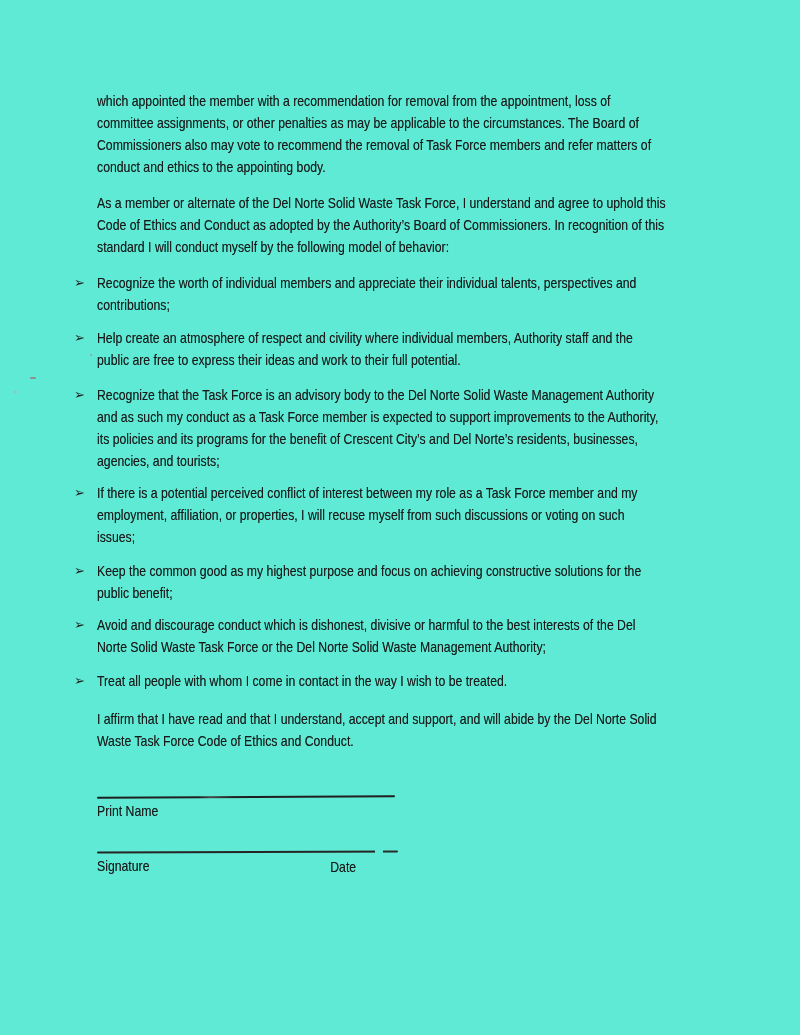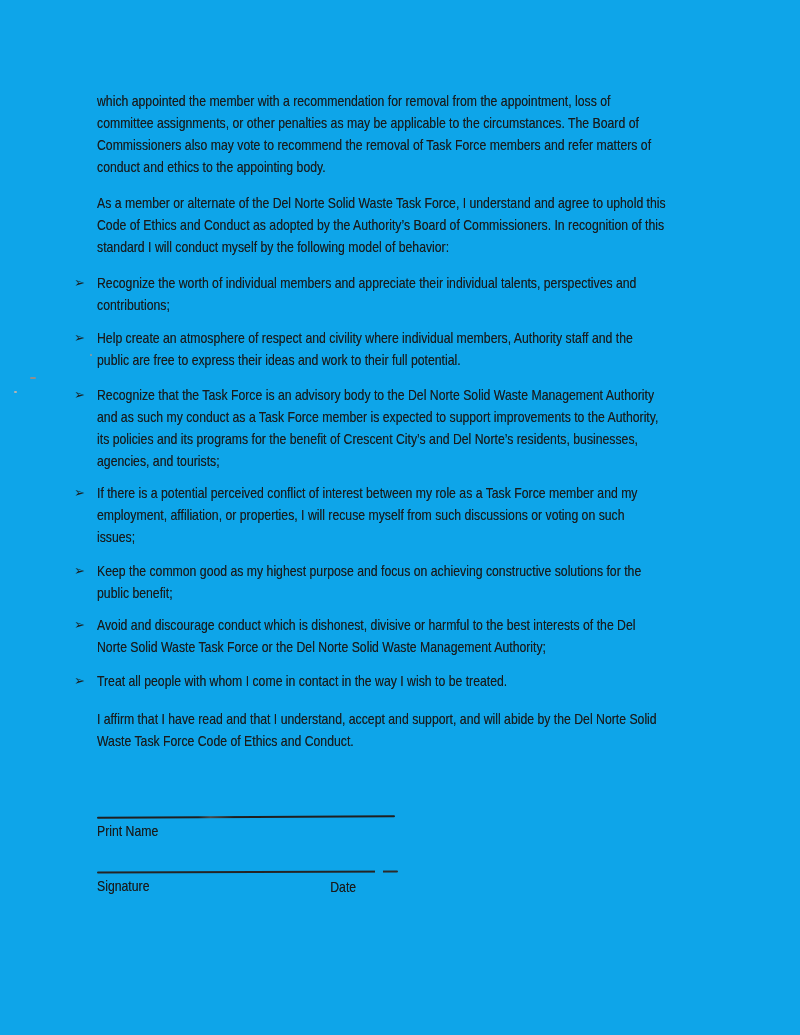--- a/index.html
+++ b/index.html
@@ -1,19 +1,19 @@
 <!DOCTYPE html>
 <html><head>
 <meta charset="utf-8">
 <style>
   html,body{margin:0;padding:0;background:#ffffff;}
   .page{
     position:relative;
     width:800px;height:1035px;
-    background:#0ea5e9;
+    background:#5eead4;
     overflow:hidden;
     font-family:"Liberation Sans",sans-serif;
     color:#1a1a1a;
   }
   .column{
     position:absolute;left:97px;top:0;width:660px;
     padding-top:90px;
   }
   .text{
     font-size:14.5px;line-height:22px;
@@ -37,21 +37,21 @@
   }
   .bullet{position:relative;}
   .marker{
     position:absolute;left:-23px;top:0;
     font-family:"DejaVu Sans",sans-serif;
     font-size:13px;line-height:22px;color:#1c1c1c;
   }
   .b1{margin-bottom:11px}.b2{margin-bottom:13px}.b3{margin-bottom:10px}
   .b4{margin-bottom:12px}.b5{margin-bottom:10px}.b6{margin-bottom:12px}
   .b7{margin-bottom:16px}
-  .sig-block{margin-top:64px;}
+  .sig-block{margin-top:44px;}
   .sig-line{height:2px;background:#272727;border-radius:1px;}
   .line1{width:298px;transform:rotate(-0.25deg);background:linear-gradient(to right,#1f1f1f 0 34%,#4a4a4a 38%,#1f1f1f 46% 100%);}
   .line2{width:301px;margin-top:29px;transform:rotate(-0.2deg);
     background:linear-gradient(to right,#242424 0 92.5%,transparent 92.5% 95%,#2b2b2b 95% 100%);}
   .label{margin-top:2px;}
   .labels-row{position:relative;margin-top:2px;font-size:14.5px;line-height:22px;width:740px;text-shadow:0 0 .4px rgba(10,10,10,.45);}
   .date-pos{position:absolute;left:276px;top:1px;}
   .speck{position:absolute;border-radius:2px;}
   .speck-a{left:30px;top:377px;width:6px;height:2px;background:#8f8f8f;}
   .speck-b{left:14px;top:391px;width:3px;height:2px;background:#b3b3b3;}

